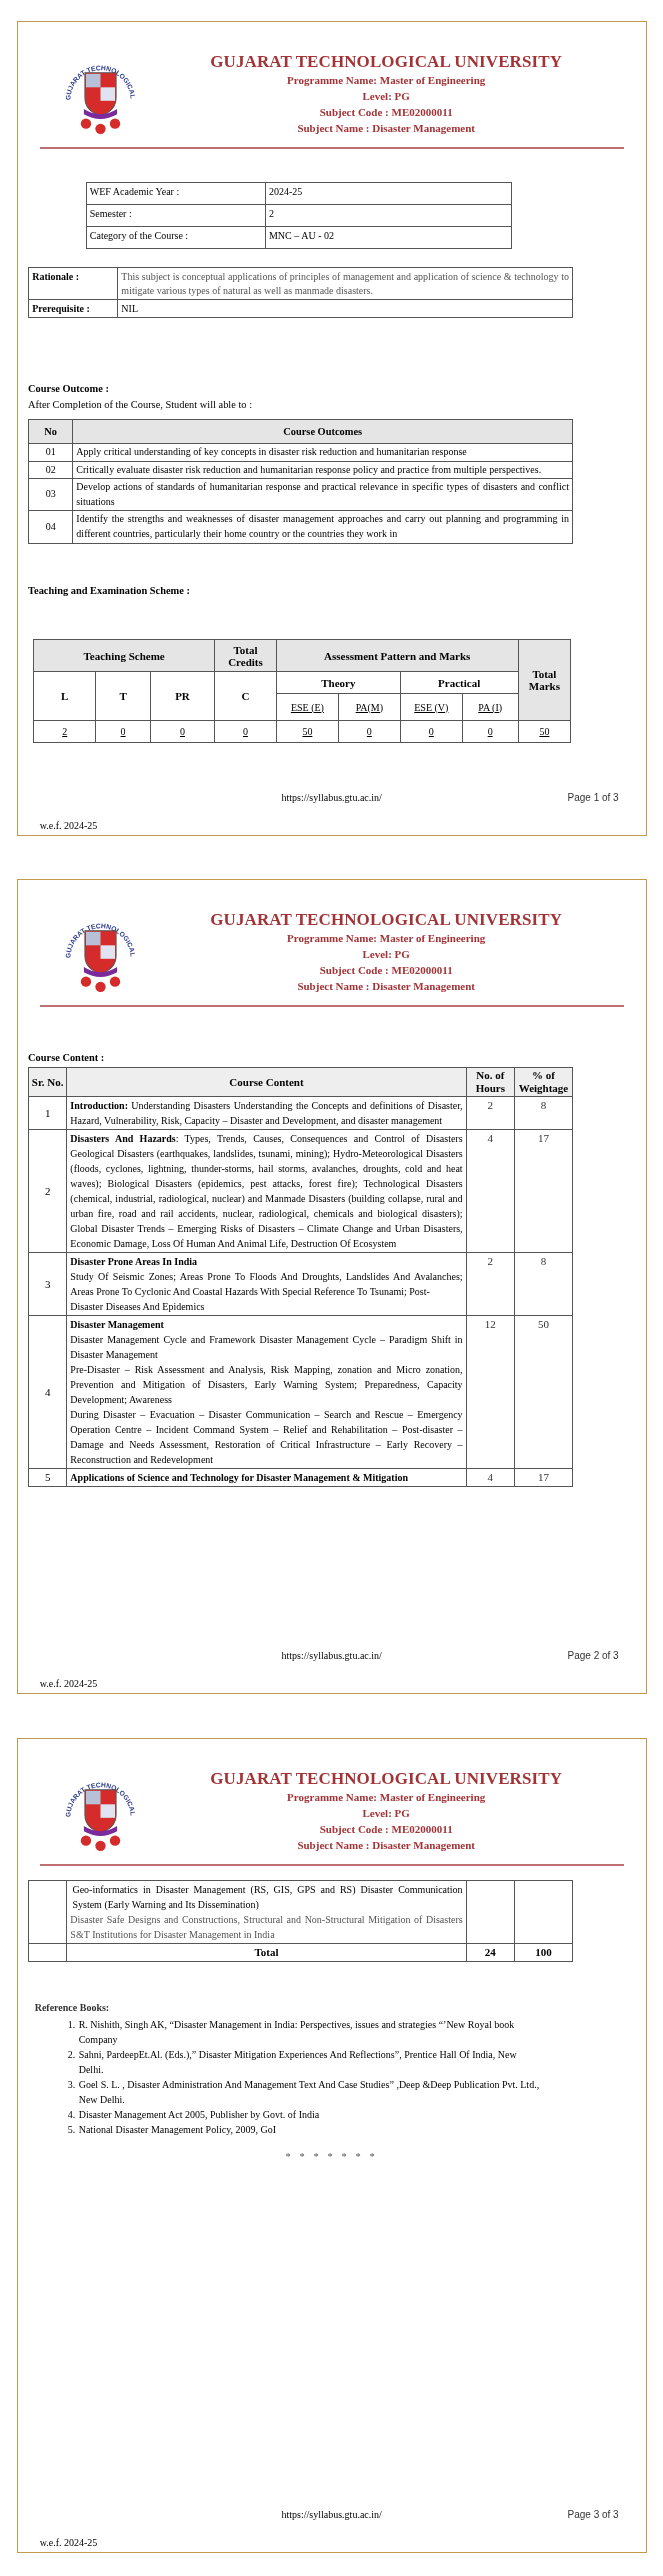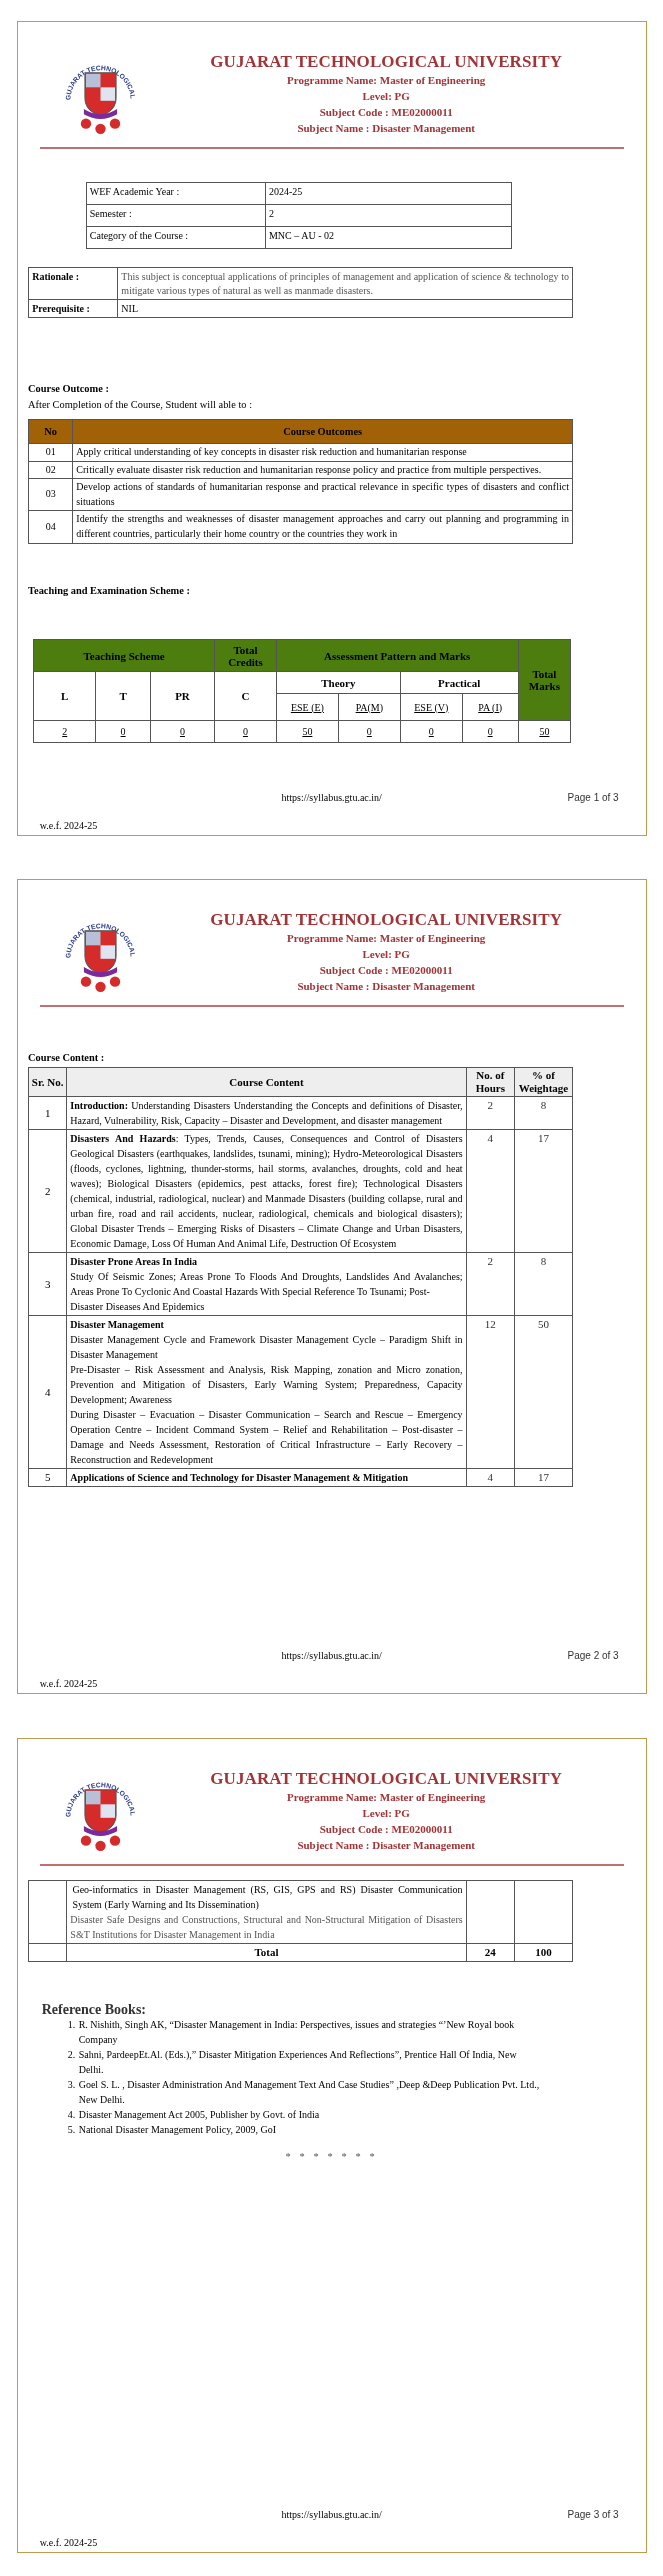--- a/index.html
+++ b/index.html
@@ -23,45 +23,45 @@
 
   .prr { position:absolute; left:10.4px; top:245px; width:545px; font-size:10px; }
   .prr td { padding:1.6px 3.1px; vertical-align:top; line-height:14px; }
   .prr td.k { width:82px; font-weight:bold; }
   .gray { color:#555; }
 
   .sec-h { position:absolute; left:10.4px; font-weight:bold; font-size:10.4px; }
   .sec-p { position:absolute; left:10.4px; font-size:10.4px; }
 
   .co { position:absolute; left:10.4px; top:397px; width:545px; font-size:10px; }
-  .co th { background:#a16207; height:21px; font-size:10.4px;text-align:center; }
+  .co th { background:#e5e5e5; height:21px; font-size:10.4px;text-align:center; }
   .co td { padding:1px 3.1px; line-height:14.6px; text-align:justify; }
   .co td.n { width:37px; text-align:center; font-size:10px; }
 
   .sch { position:absolute; left:15.6px; top:617px; width:538px; font-size:10px; text-align:center; }
   .sch th { font-weight:bold; font-size:11px; }
-  .sch .g { background:#4d7c0f; }
+  .sch .g { background:#e5e5e5; }
   .sch td { height:19px;text-decoration:underline; }
 
   .ftr { position:absolute; left:0; right:0; top:770px; height:15.6px; font-size:10px; }
   .ftr .l { position:absolute; left:22px;margin-top:28px; }
   .ftr .c { position:absolute; left:0; right:0; text-align:center; }
   .ftr .r { position:absolute; right:27px; font-family:"Liberation Sans", sans-serif; color:#333;padding-left:20px; }
 
   .cc { position:absolute; left:10.4px; top:187px; width:545px; font-size:10px; }
   .cc th { background:#eeeeee; font-size:11px; line-height:13px; }
   .cc td { vertical-align:top; padding:1px 3.1px; line-height:15px; }
   .cc td.n { width:31px; text-align:center; vertical-align:middle; font-size:11px; }
   .cc td.h { width:41px; text-align:center; color:#333; font-size:11px; }
   .cc td.w { width:51px; text-align:center; color:#333; font-size:11px; }
   .cc td.t { text-align:justify; }
   .cc .ttl { font-weight:bold; }
   .cc .total td { font-weight:bold; text-align:center; font-size:11px; }
 
-  .refs-h { position:absolute; left:24px; font-weight:bold; font-size:14px; color:#333; }
+  .refs-h { position:absolute; left:17px; font-weight:bold; font-size:10px; color:#333; }
   .refs { position:absolute; left:42px; top:278px; width:463px; font-size:10px; line-height:15px; margin:0; padding-left:18px; }
   .refs li { padding-left:1px; }
   .stars { position:absolute; left:0; right:0; top:330px; text-align:center; color:#555; font-size:10.4px; letter-spacing:3.1px; }
 </style>
 </head>
 <body>
 
 <div class="page p1">
   <div class="hdr">
     <svg class="logo" viewBox="0 0 160 160">

